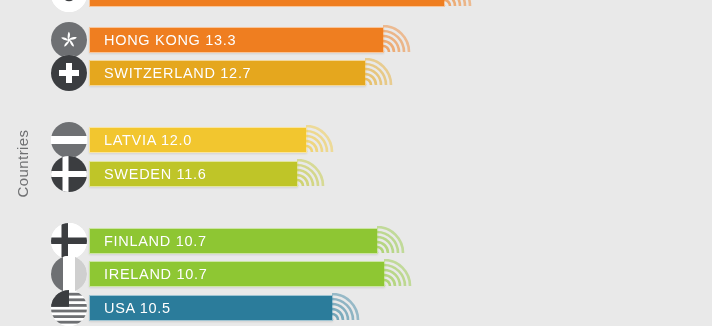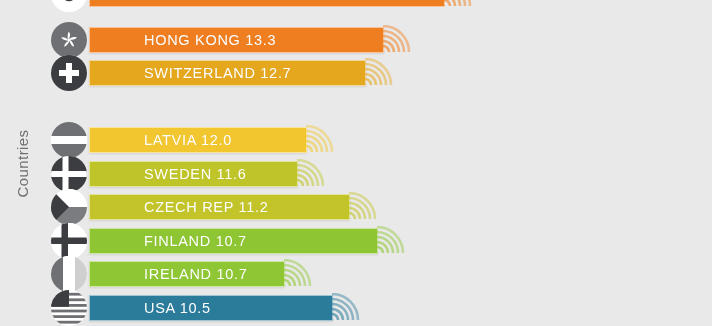--- a/index.html
+++ b/index.html
@@ -90,21 +90,20 @@
     align-items: center;
   }
   .bar-label {
     color: #ffffff;
     font-size: 14.5px;
     letter-spacing: 0.7px;
     padding-left: 14px;
     white-space: nowrap;
     font-family: "Liberation Sans", sans-serif;
     text-shadow: 0 0 1px rgba(0,0,0,0.06);
-    margin-left: 40px;
   }
 
   
   .arcs {
     position: absolute;
     left: 100%;
     bottom: 0px;
     width: 30px;
     height: 27px;
     overflow: hidden;
@@ -245,44 +244,20 @@
                 <path d="M 0 27 m 0 -11 A 11 11 0 0 1 11 27" fill="none" stroke="#bfc528" stroke-width="2.6" opacity="0.57"></path>
                 <path d="M 0 27 m 0 -16 A 16 16 0 0 1 16 27" fill="none" stroke="#bfc528" stroke-width="2.6" opacity="0.53"></path>
                 <path d="M 0 27 m 0 -21 A 21 21 0 0 1 21 27" fill="none" stroke="#bfc528" stroke-width="2.6" opacity="0.48"></path>
                 <path d="M 0 27 m 0 -26 A 26 26 0 0 1 26 27" fill="none" stroke="#bfc528" stroke-width="2.6" opacity="0.44"></path>
                 <path d="M 0 27 m 0 -1.6 A 1.6 1.6 0 0 1 1.6 27 Z" fill="#bfc528" opacity="0.62"></path>
               </svg>
             </div>
           </div>
         </div>
       </div>
-      <div class="row" style="top: 192px;">
-        <div class="flag">
-          <svg viewBox="0 0 36 36" width="36" height="36">
-    <rect width="36" height="36" fill="#ffffff"></rect>
-    <rect y="18" width="36" height="18" fill="#7a7c7f"></rect>
-    <path d="M0,0 L18,18 L0,36 Z" fill="#3b3d40"></path>
-          </svg>
-        </div>
-        <div class="bar-wrap" style="width: 261px;">
-          <div class="bar" style="background: rgb(195, 196, 42);">
-            <div class="bar-label">CZECH REP  11.2</div>
-            <div class="arcs">
-              <svg width="30" height="27" viewBox="0 0 30 27">
-                <path d="M 0 27 m 0 -6 A 6 6 0 0 1 6 27" fill="none" stroke="#c3c42a" stroke-width="2.6" opacity="0.62"></path>
-                <path d="M 0 27 m 0 -11 A 11 11 0 0 1 11 27" fill="none" stroke="#c3c42a" stroke-width="2.6" opacity="0.57"></path>
-                <path d="M 0 27 m 0 -16 A 16 16 0 0 1 16 27" fill="none" stroke="#c3c42a" stroke-width="2.6" opacity="0.53"></path>
-                <path d="M 0 27 m 0 -21 A 21 21 0 0 1 21 27" fill="none" stroke="#c3c42a" stroke-width="2.6" opacity="0.48"></path>
-                <path d="M 0 27 m 0 -26 A 26 26 0 0 1 26 27" fill="none" stroke="#c3c42a" stroke-width="2.6" opacity="0.44"></path>
-                <path d="M 0 27 m 0 -1.6 A 1.6 1.6 0 0 1 1.6 27 Z" fill="#c3c42a" opacity="0.62"></path>
-              </svg>
-            </div>
-          </div>
-        </div>
-      </div>
       <div class="row" style="top: 226px;">
         <div class="flag">
           <svg viewBox="0 0 36 36" width="36" height="36">
     <rect width="36" height="36" fill="#ffffff"></rect>
     <rect x="10.5" y="0" width="6.5" height="36" fill="#3b3d40"></rect>
     <rect x="0" y="14.5" width="36" height="6.5" fill="#3b3d40"></rect>
           </svg>
         </div>
         <div class="bar-wrap" style="width: 289px;">
           <div class="bar" style="background: rgb(142, 198, 51);">
@@ -301,21 +276,21 @@
         </div>
       </div>
       <div class="row" style="top: 259px;">
         <div class="flag">
           <svg viewBox="0 0 36 36" width="36" height="36">
     <rect width="36" height="36" fill="#ffffff"></rect>
     <rect x="0" y="0" width="12" height="36" fill="#6e7073"></rect>
     <rect x="24" y="0" width="12" height="36" fill="#cfcfcf"></rect>
           </svg>
         </div>
-        <div class="bar-wrap" style="width: 196px; text-align: right;">
+        <div class="bar-wrap" style="width: 296px; text-align: right;">
           <div class="bar" style="background: rgb(142, 199, 51);">
             <div class="bar-label">IRELAND  10.7</div>
             <div class="arcs">
               <svg width="30" height="27" viewBox="0 0 30 27">
                 <path d="M 0 27 m 0 -6 A 6 6 0 0 1 6 27" fill="none" stroke="#8ec733" stroke-width="2.6" opacity="0.62"></path>
                 <path d="M 0 27 m 0 -11 A 11 11 0 0 1 11 27" fill="none" stroke="#8ec733" stroke-width="2.6" opacity="0.57"></path>
                 <path d="M 0 27 m 0 -16 A 16 16 0 0 1 16 27" fill="none" stroke="#8ec733" stroke-width="2.6" opacity="0.53"></path>
                 <path d="M 0 27 m 0 -21 A 21 21 0 0 1 21 27" fill="none" stroke="#8ec733" stroke-width="2.6" opacity="0.48"></path>
                 <path d="M 0 27 m 0 -26 A 26 26 0 0 1 26 27" fill="none" stroke="#8ec733" stroke-width="2.6" opacity="0.44"></path>
                 <path d="M 0 27 m 0 -1.6 A 1.6 1.6 0 0 1 1.6 27 Z" fill="#8ec733" opacity="0.62"></path>

